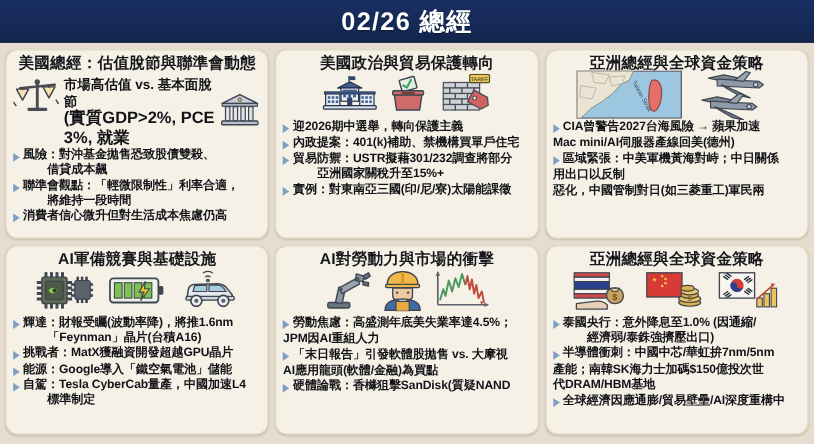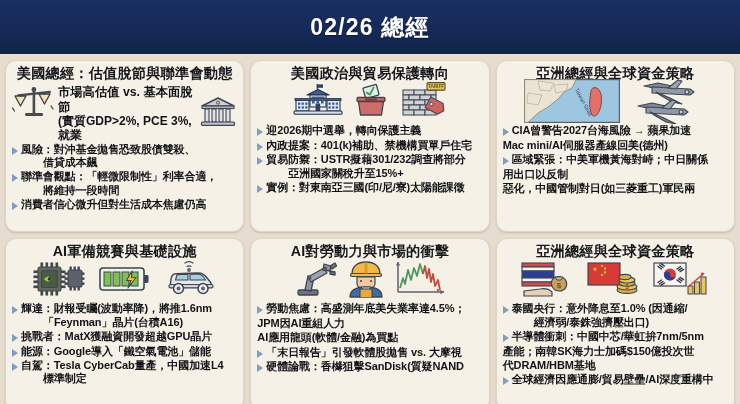--- a/index.html
+++ b/index.html
@@ -12,21 +12,21 @@
   }
 
   body {
     font-family: "Liberation Sans", "DejaVu Sans", sans-serif;
     background: #e6ddd0;
     position: relative;
   }
 
   
   .header {
-    height: 54px;
+    height: 39px;
     width: 100%;
     background: linear-gradient(180deg, #1a2f62 0%, #152a58 55%, #112449 100%);
     display: flex;
     align-items: center;
     justify-content: center;
     position: relative;
   }
   .header-title {
     color: #ffffff;
     font-size: 23px;
@@ -118,21 +118,21 @@
     flex: 1 1 auto;
     padding-top: 2px;
   }
   .leadrow {
     display: flex;
     align-items: flex-start;
     gap: 2px;
   }
   .leadrow .icon { margin-top: 1px; }
 
-  .fineprint { font-size: 12px; }
+  .fineprint { font-size: 15px; }
 </style>
 </head>
 <body>
 
 <div class="header">
   <div class="header-title">02/26 總經</div>
 </div>
 
 <div class="board">
 
@@ -497,25 +497,25 @@
 
     <div class="bullets">
       <div class="bullet">
         <span class="tri"></span>
         <span class="btxt">勞動焦慮：高盛測年底美失業率達4.5%；</span>
       </div>
       <div class="bullet">
         <span class="btxt">JPM因AI重組人力</span>
       </div>
       <div class="bullet">
+        <span class="tri"></span>
+        <span class="btxt">「末日報告」引發軟體股拋售 vs. 大摩視</span>
+      </div>
+      <div class="bullet">
         <span class="btxt">AI應用龍頭(軟體/金融)為買點</span>
-      </div>
-      <div class="bullet">
-        <span class="tri"></span>
-        <span class="btxt">「末日報告」引發軟體股拋售 vs. 大摩視</span>
       </div>
       <div class="bullet">
         <span class="tri"></span>
         <span class="btxt">硬體論戰：香櫞狙擊SanDisk(質疑NAND</span>
       </div>
 
     </div>
   </div>
 
   <div class="card">

